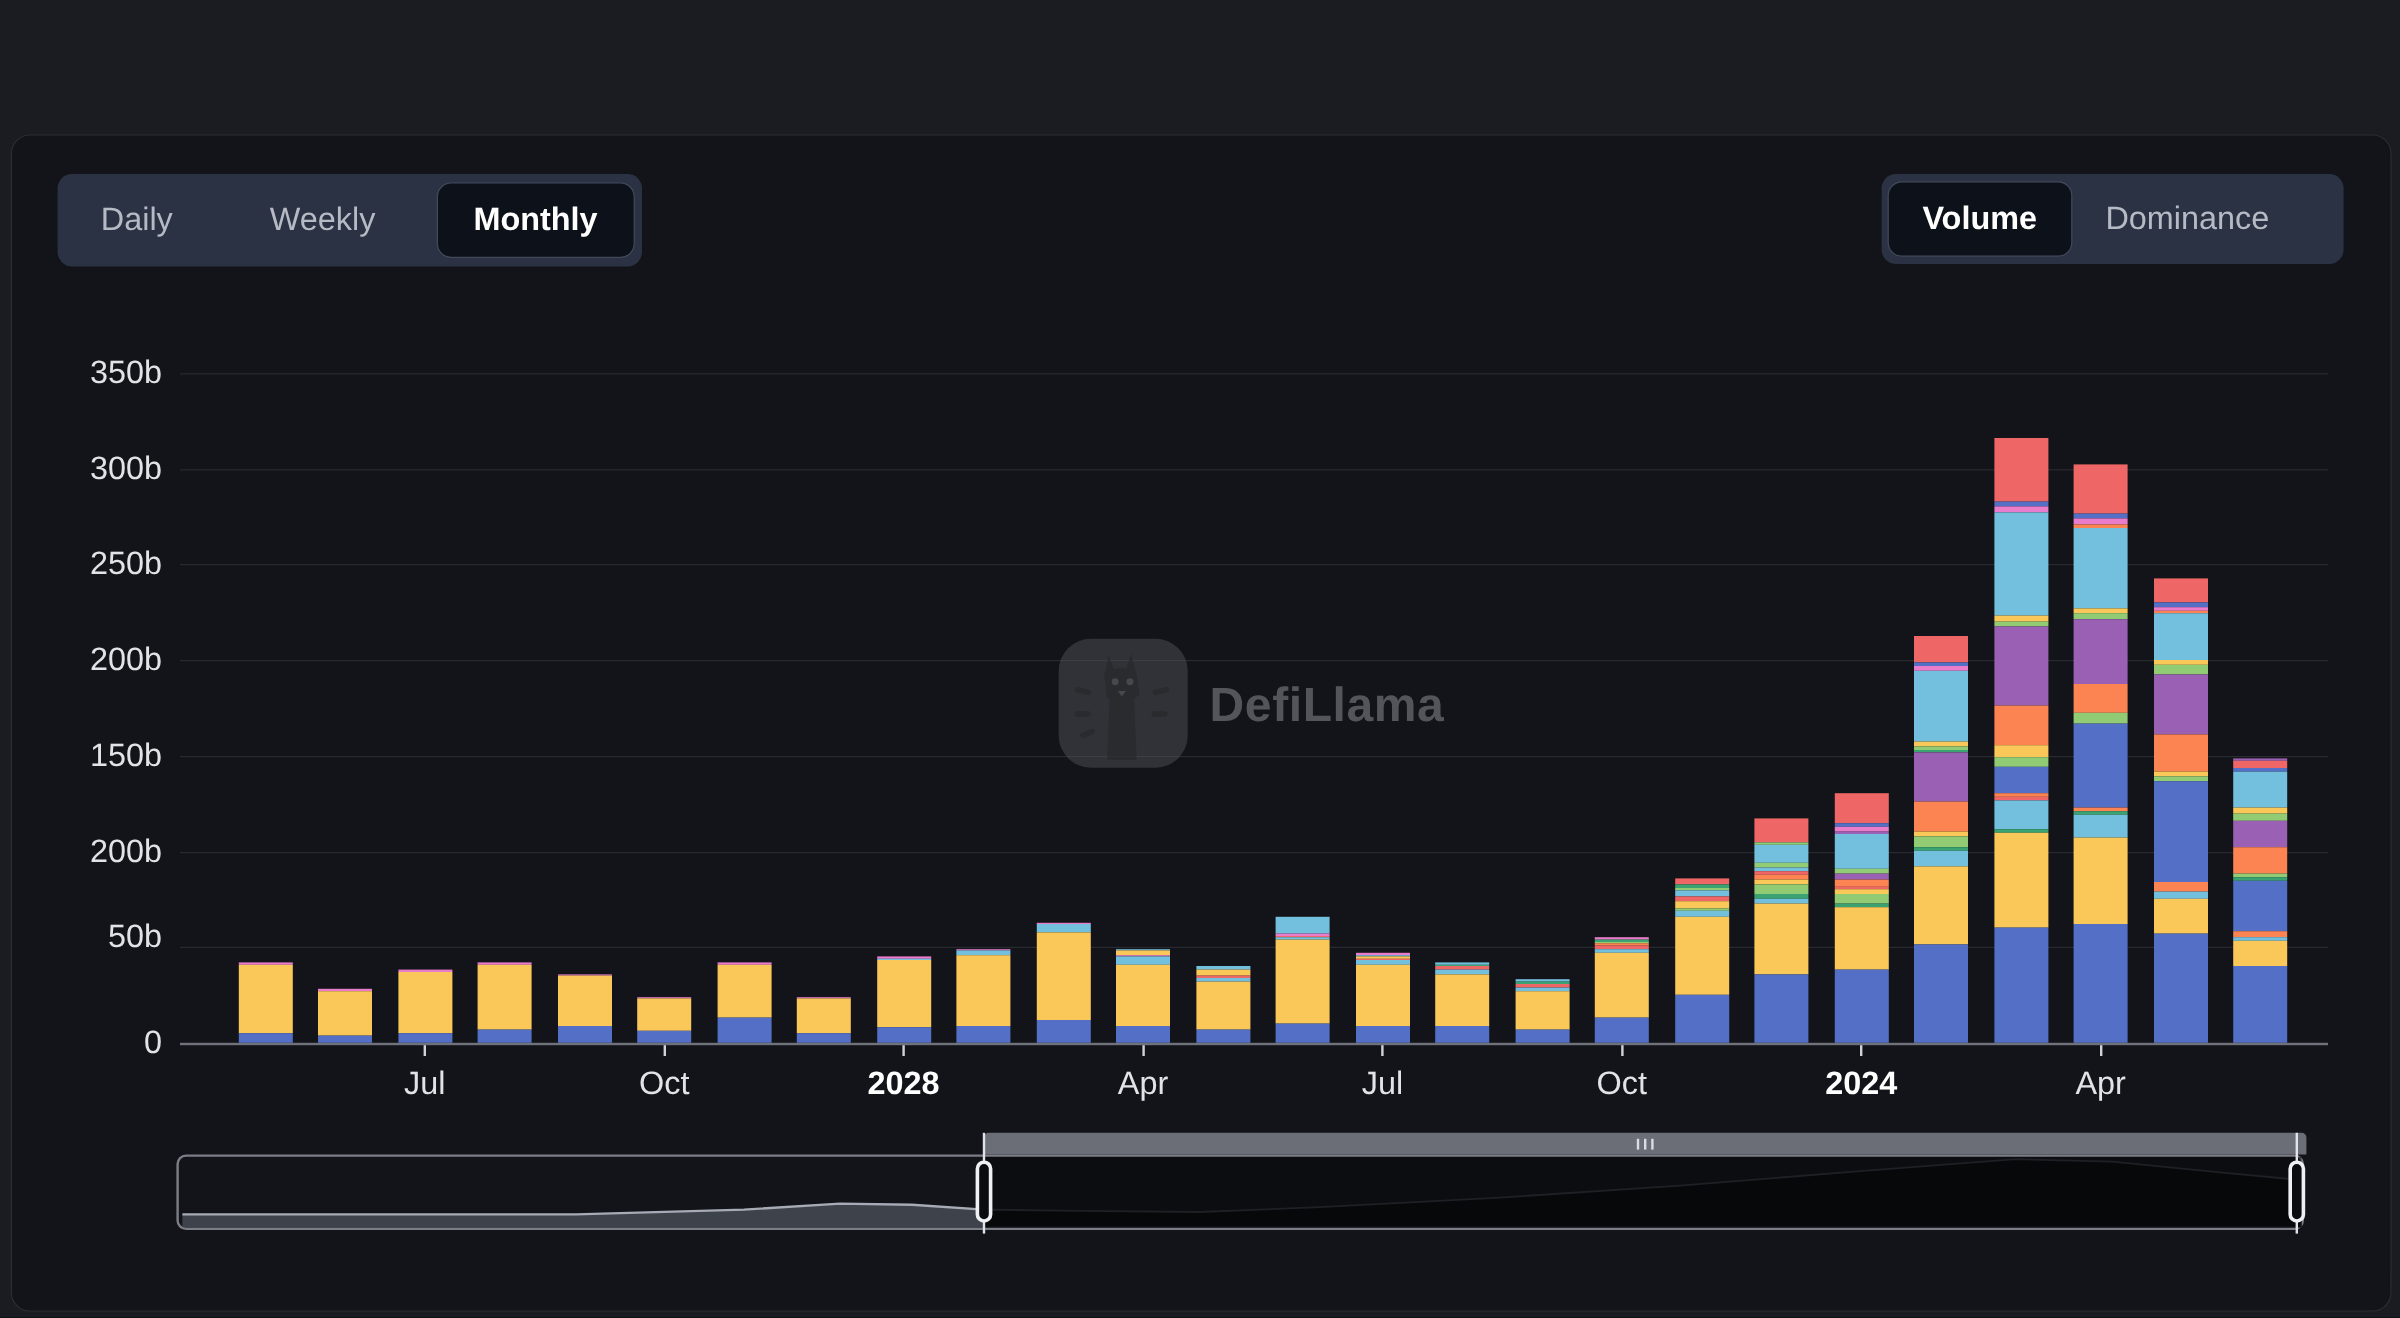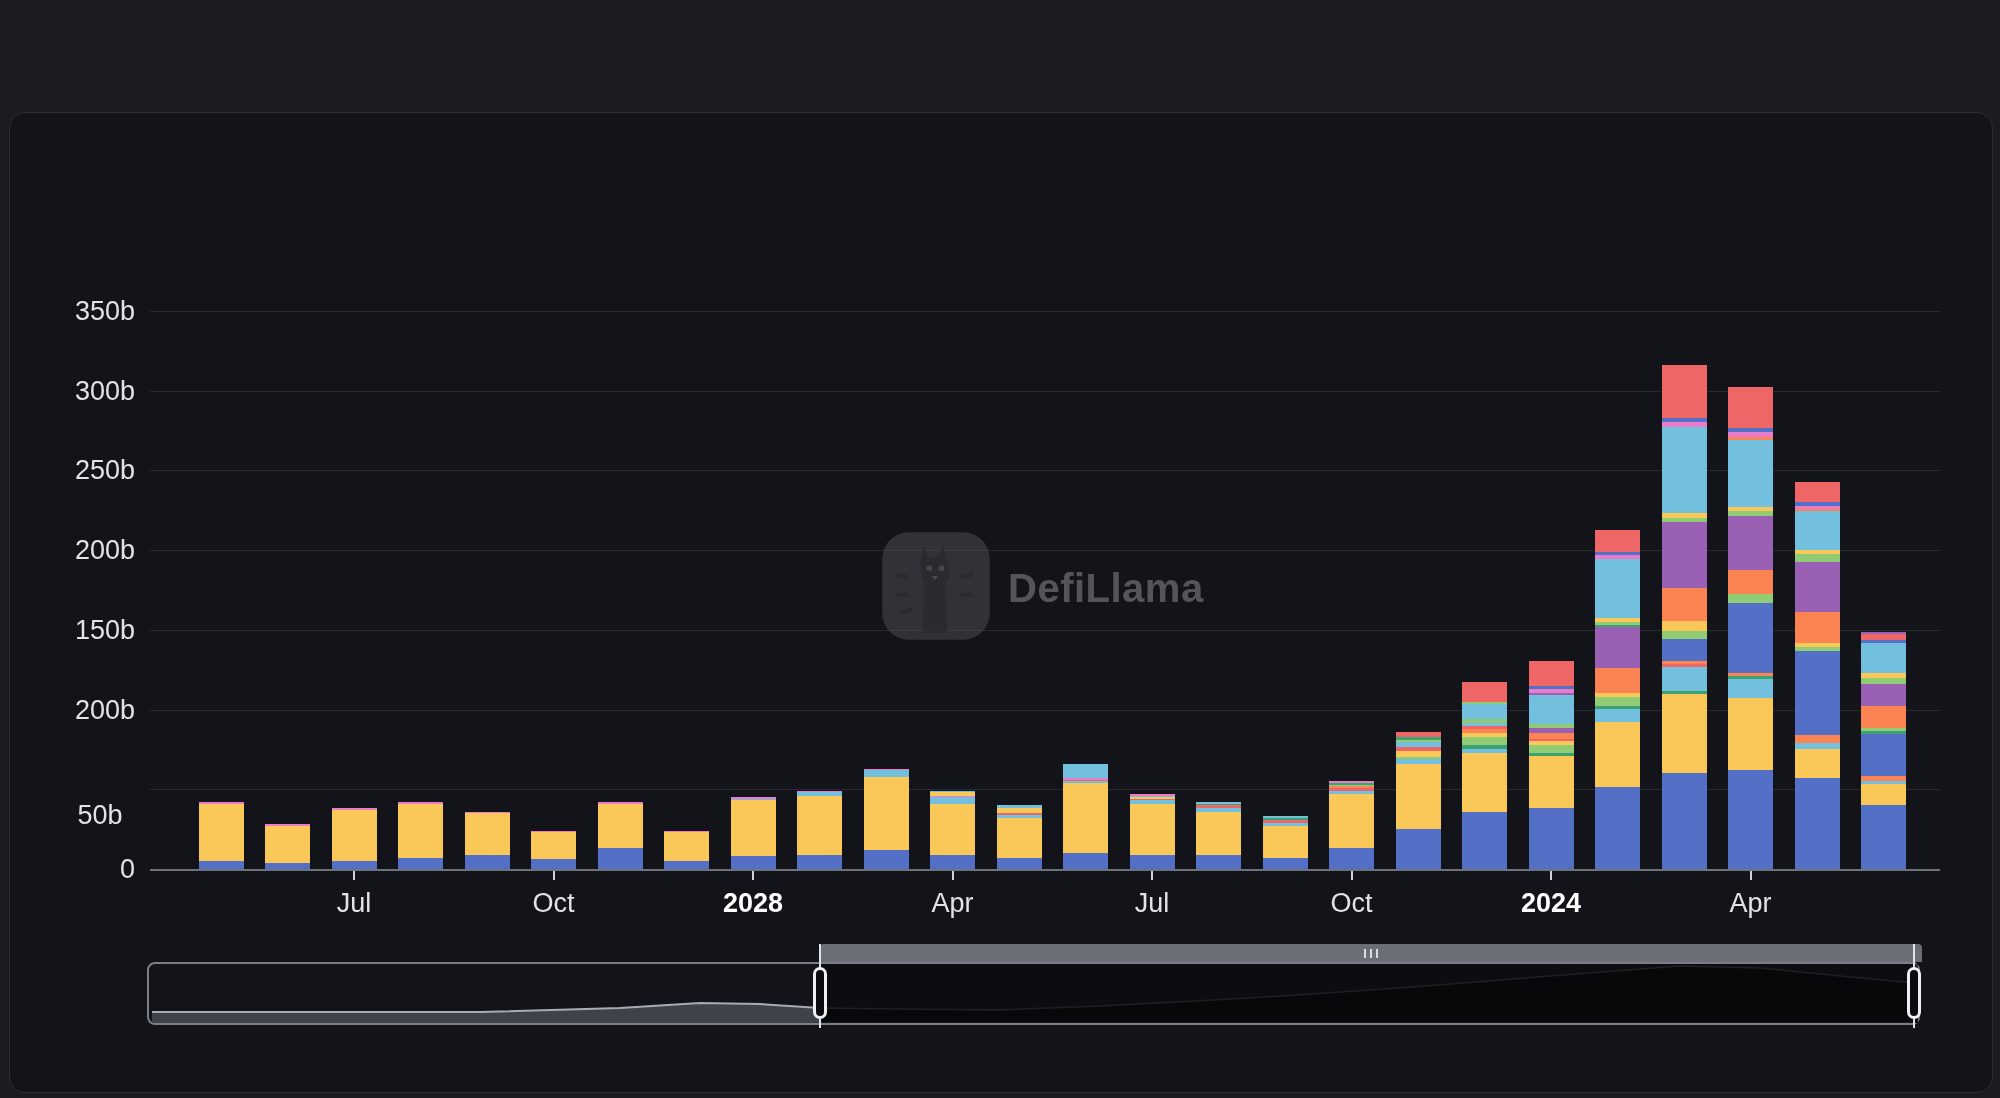--- a/index.html
+++ b/index.html
@@ -45,21 +45,30 @@
   .handle-line{position:absolute;width:2px;top:944px;height:84px;background:#dfe3ea;}
 </style>
 </head>
 <body>
 
 <div id="screen">
 
 
   <div class="panel"></div>
 
-
+  <div class="tabgroup tg-time">
+    <button class="tab">Daily</button>
+    <button class="tab">Weekly</button>
+    <button class="tab active">Monthly</button>
+  </div>
+
+  <div class="tabgroup tg-view">
+    <button class="tab active">Volume</button>
+    <button class="tab">Dominance</button>
+  </div>
 
   <div id="grid-layer">
       <div class="gridline" style="top: 789.3px;"></div>
       <div class="gridline" style="top: 709.6px;"></div>
       <div class="gridline" style="top: 629.9px;"></div>
       <div class="gridline" style="top: 550.1px;"></div>
       <div class="gridline" style="top: 470.4px;"></div>
       <div class="gridline" style="top: 390.7px;"></div>
       <div class="gridline" style="top: 311px;"></div>
     </div>
@@ -335,21 +344,21 @@
         <div class="seg" style="height: 6.38px; background: rgb(145, 204, 117);"></div>
         <div class="seg" style="height: 4.3px; background: rgb(250, 200, 88);"></div>
         <div class="seg" style="height: 30.29px; background: rgb(115, 192, 222);"></div>
         <div class="seg" style="height: 2.71px; background: rgb(84, 112, 198);"></div>
         <div class="seg" style="height: 6.38px; background: rgb(238, 102, 102);"></div>
         <div class="seg" style="height: 2.39px; background: rgb(154, 96, 180);"></div>
       </div>
     </div>
   <div id="axis-layer">
       <div class="ylab" style="left: 65px; top: 869px;">0</div>
-      <div class="ylab" style="left: 65px; top: 815px; text-align: center;">50b</div>
+      <div class="ylab" style="left: 65px; top: 781px;">50b</div>
       <div class="ylab" style="left: 65px; top: 709.6px;">200b</div>
       <div class="ylab" style="left: 65px; top: 629.9px;">150b</div>
       <div class="ylab" style="left: 65px; top: 550.1px;">200b</div>
       <div class="ylab" style="left: 65px; top: 470.4px;">250b</div>
       <div class="ylab" style="left: 65px; top: 390.7px;">300b</div>
       <div class="ylab" style="left: 65px; top: 311px;">350b</div>
       <div class="axisline" style="top: 869px;"></div>
       <div class="xtick" style="left: 353px; top: 871px;"></div>
       <div class="xlab" style="left: 354px;">Jul</div>
       <div class="xtick" style="left: 552.5px; top: 871px;"></div>

